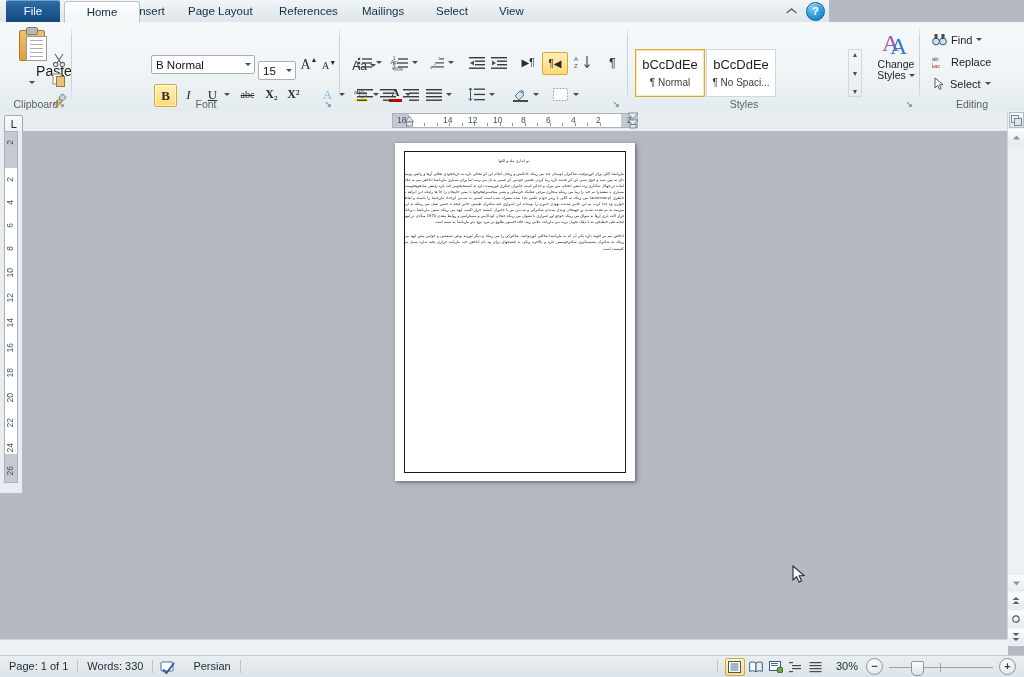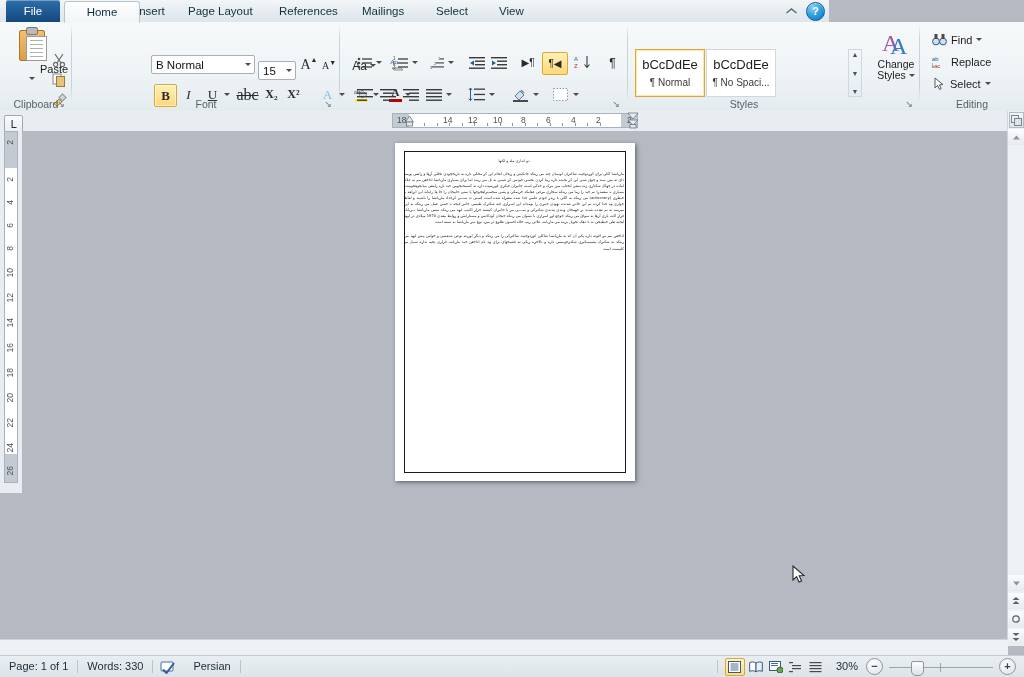--- a/index.html
+++ b/index.html
@@ -63,21 +63,21 @@
   .dlg{
     position:absolute;bottom:2px;width:10px;height:10px;
     font-size:9px;color:#6b7176;line-height:10px;text-align:center;
   }
 
   
   .paste{
     position:absolute;left:8px;top:5px;width:48px;height:66px;
     display:flex;flex-direction:column;align-items:center;cursor:default;
   }
-  .paste .lbl{font-size:11px;margin-top:2px;color:#1c1c1c;margin-left:44px;}
+  .paste .lbl{font-size:14px;margin-top:2px;color:#1c1c1c;margin-left:44px;}
   .clipicon{width:30px;height:34px;position:relative;}
   .clipicon .board{
     position:absolute;left:2px;top:3px;width:24px;height:29px;
     background:linear-gradient(to bottom,#f0c070,#d8a044);
     border:1px solid #a9762a;border-radius:2px;
   }
   .clipicon .clamp{
     position:absolute;left:9px;top:0px;width:10px;height:6px;
     background:#b9b9b9;border:1px solid #7b7b7b;border-radius:2px;
   }
@@ -110,21 +110,21 @@
     position:absolute;width:21px;height:21px;border-radius:2px;
     display:flex;align-items:center;justify-content:center;font-size:12px;color:#2a2a2a;cursor:default;
   }
   .fbtn.on{
     background:linear-gradient(to bottom,#fff0b8,#ffd878);
     border:1px solid #d8a93a;box-shadow:inset 0 0 0 1px rgba(255,255,255,.5);
   }
   .bsym{font-family:"Liberation Serif",serif;font-weight:bold;font-size:13px;}
   .isym{font-family:"Liberation Serif",serif;font-style:italic;font-size:13px;}
   .usym{font-family:"Liberation Serif",serif;text-decoration:underline;font-size:13px;}
-  .ssym{font-family:"Liberation Serif",serif;text-decoration:line-through;font-size:16px;}
+  .ssym{font-family:"Liberation Serif",serif;text-decoration:line-through;font-size:10px;}
 
   
   .pbtn{
     position:absolute;width:21px;height:21px;border-radius:2px;
     display:flex;align-items:center;justify-content:center;cursor:default;
   }
   .pbtn.on{
     background:linear-gradient(to bottom,#fff0b8,#ffd878);
     border:1px solid #d8a93a;
   }

